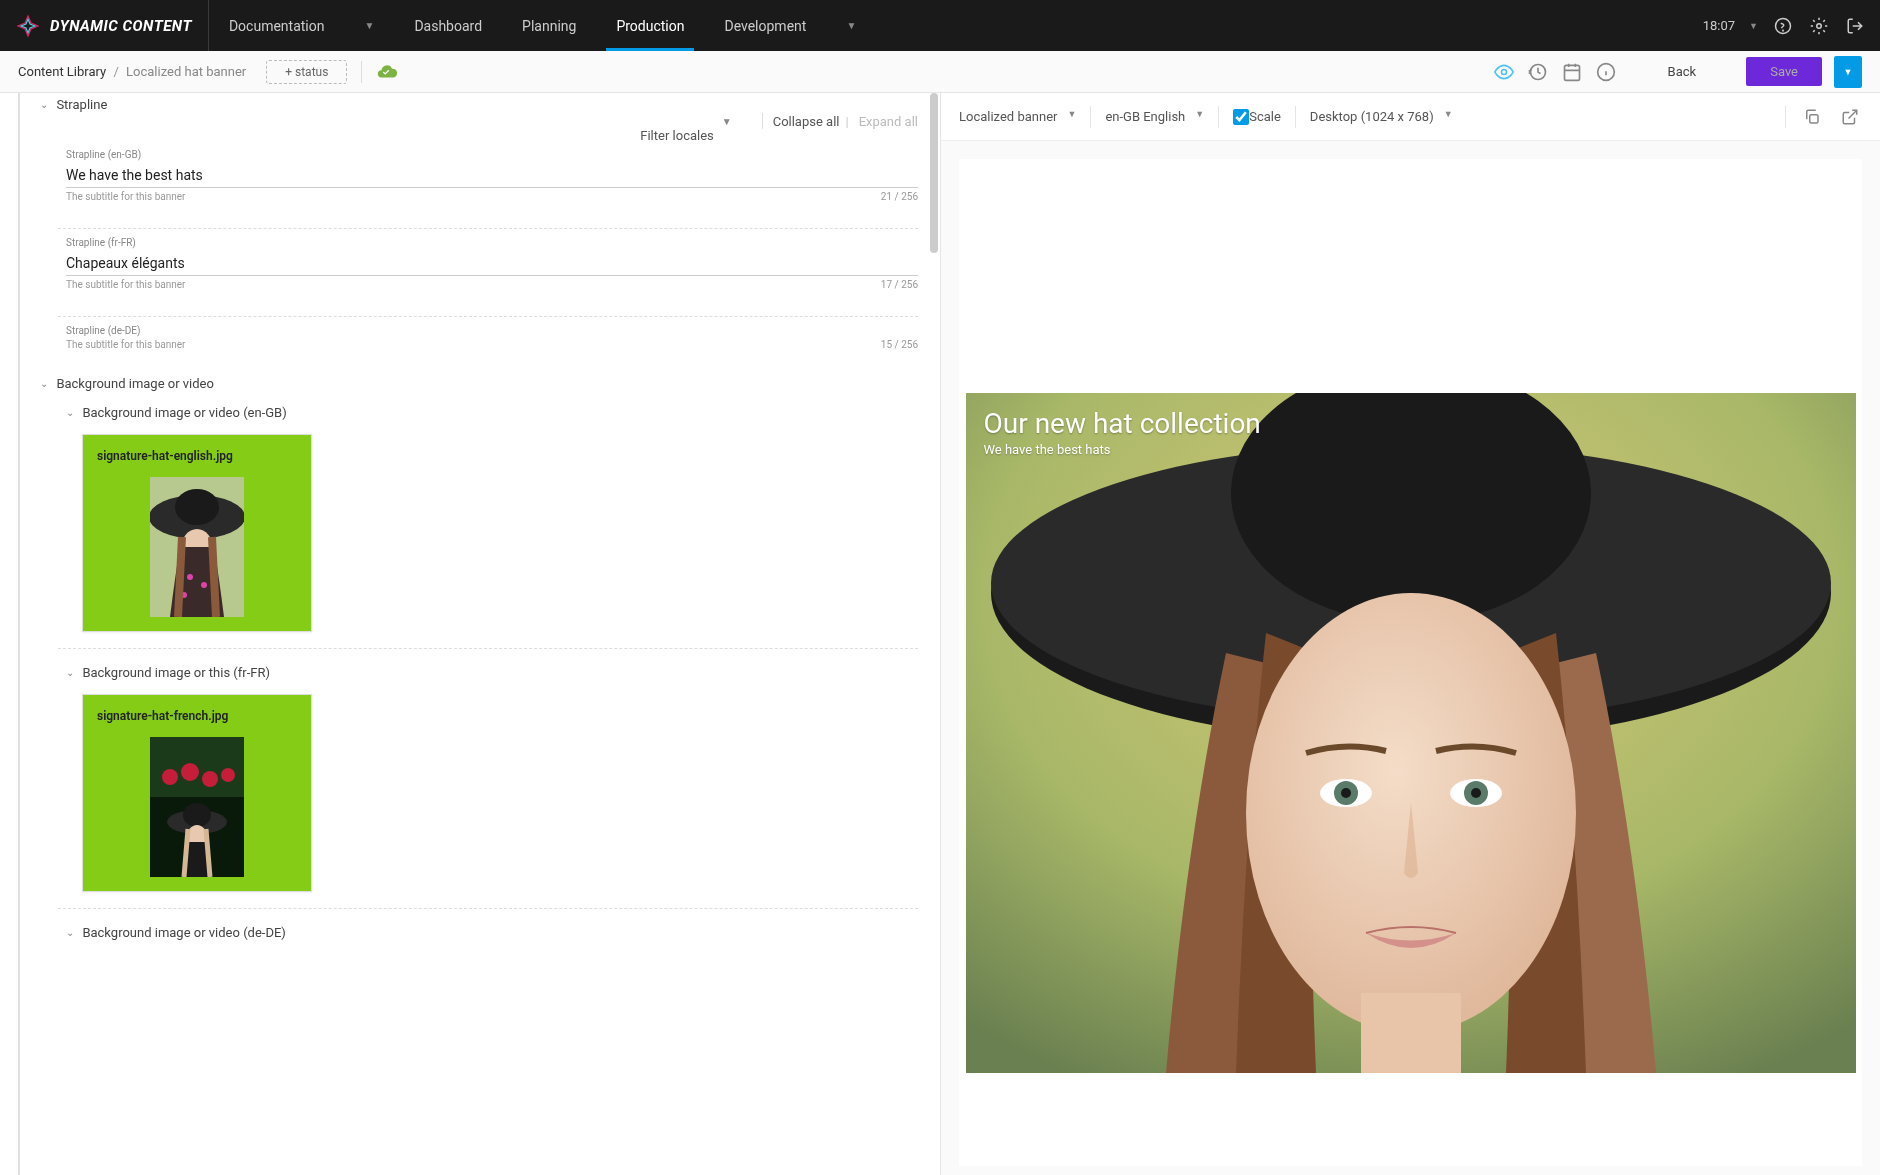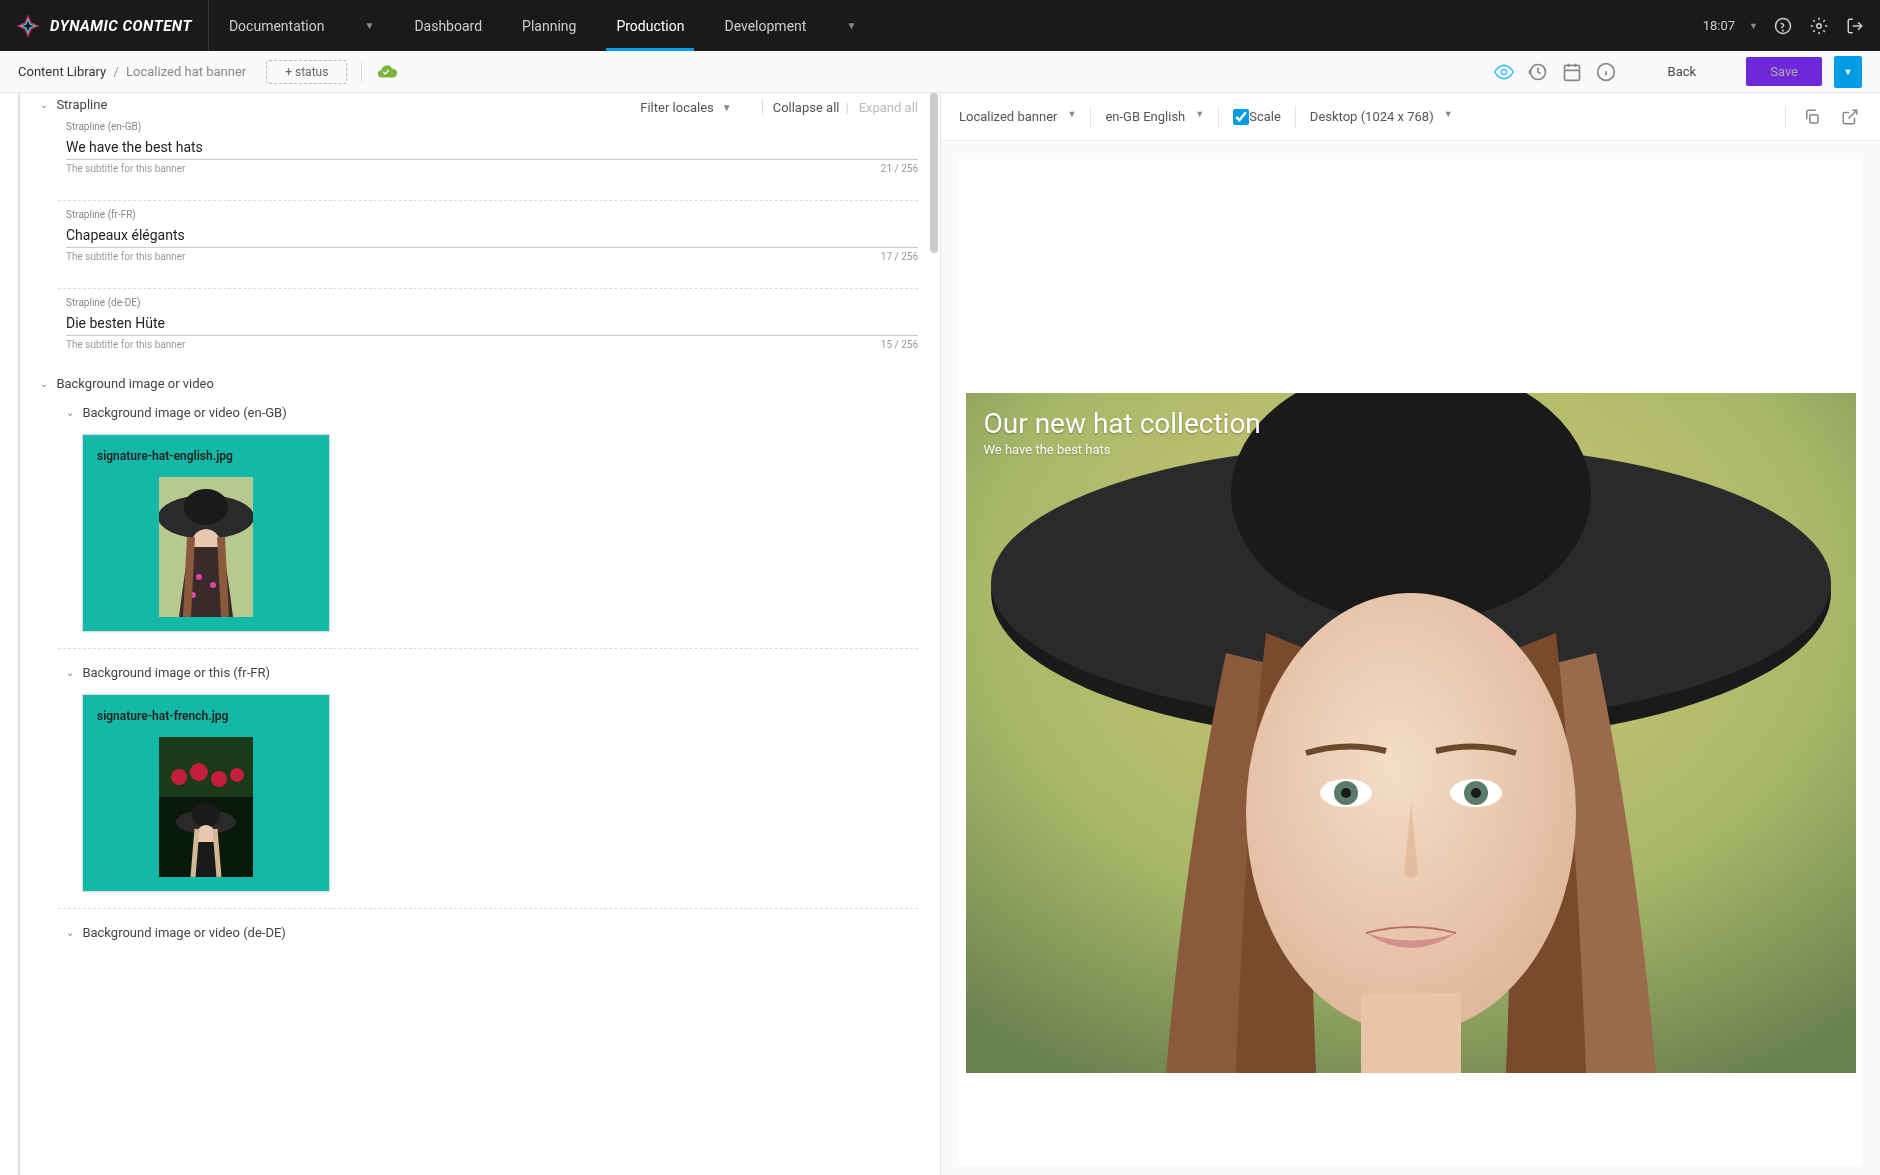--- a/index.html
+++ b/index.html
@@ -35,40 +35,40 @@
 .save-dd { width: 28px; height: 32px; background: #039be5; color: #fff; border: none; border-radius: 2px; margin-left: 2px; cursor: pointer; display: flex; align-items: center; justify-content: center; }
 
 
 .main { display: flex; height: calc(100% - 84px); }
 .left-panel { width: 940px; height: 100%; overflow-y: auto; position: relative; padding-left: 18px; }
 .left-panel::before { content: ""; position: absolute; left: 18px; top: 0; bottom: 0; width: 2px; background: #e0e0e0; }
 .right-panel { flex: 1; height: 100%; border-left: 1px solid #e5e5e5; display: flex; flex-direction: column; }
 
 
 .filter-row { display: flex; align-items: center; padding: 6px 22px 6px 0; font-size: 13px; }
-.filter-label { margin-left: auto; color: #555; margin-right: 8px; }
+.filter-label { margin-left: auto; color: #555; margin-right: 8px; margin-top: 29px; }
 .filter-dd { color: #888; font-size: 10px; margin-right: 20px; }
 .filter-divider { width: 1px; height: 16px; background: #ddd; margin: 0 10px; }
 .collapse-all { color: #555; cursor: pointer; }
 .expand-all { color: #bbb; margin-left: 4px; cursor: pointer; }
 .sep-pipe { color: #ccc; margin: 0 6px; }
 
 .section-header { display: flex; align-items: center; padding: 8px 0 6px 22px; font-size: 13px; color: #444; cursor: pointer; }
 .section-header .exp { font-size: 10px; color: #888; margin-right: 8px; }
 
 .field-block { padding: 0 22px 4px 48px; }
 .field-label { font-size: 10px; color: #888; margin-bottom: 3px; }
 .field-input { width: 100%; border: none; border-bottom: 1px solid #ccc; font-size: 14px; padding: 4px 0; color: #222; background: transparent; outline: none; }
 .field-help { display: flex; justify-content: space-between; font-size: 10px; color: #999; margin-top: 3px; margin-bottom: 14px; }
 .dotted-sep { border-top: 1px dashed #ddd; margin: 8px 22px 8px 40px; }
 
 .sub-section-header { display: flex; align-items: center; padding: 8px 0 8px 48px; font-size: 13px; color: #444; cursor: pointer; }
 .sub-section-header .exp { font-size: 10px; color: #888; margin-right: 8px; }
 
-.media-card { margin: 6px 0 16px 64px; width: 248px; border: 1px solid #ddd; background: #14b8a6; box-shadow: 0 1px 2px rgba(0,0,0,0.06); padding: 14px; }
+.media-card { margin: 6px 0 16px 64px; width: 230px; border: 1px solid #ddd; background: #84cc16; box-shadow: 0 1px 2px rgba(0,0,0,0.06); padding: 14px; }
 .media-filename { font-size: 12px; font-weight: 600; color: #222; margin-bottom: 14px; }
 .media-thumb { width: 94px; height: 140px; margin: 0 auto; display: block; background: #888; }
 
 
 .strapline-hdr { display: flex; align-items: center; padding: 4px 0 2px 22px; font-size: 13px; color: #444; }
 .strapline-hdr .exp { font-size: 10px; color: #888; margin-right: 8px; }
 
 
 .preview-toolbar { height: 48px; border-bottom: 1px solid #eee; display: flex; align-items: center; padding: 0 18px; font-size: 13px; color: #555; gap: 14px; }
 .tb-select { display: flex; align-items: flex-start; cursor: pointer; }
@@ -222,21 +222,20 @@
       <div class="field-label">Strapline (fr-FR)</div>
       <input class="field-input" value="Chapeaux élégants" style="">
       <div class="field-help">
           <span>The subtitle for this banner</span>
           <span>17 / 256</span>
         </div>
     </div>
     <div class="dotted-sep"></div>
     <div class="field-block">
       <div class="field-label">Strapline (de-DE)</div>
-      <input class="field-input" value="Die besten Hüte" style="">
       <div class="field-help">
           <span>The subtitle for this banner</span>
           <span>15 / 256</span>
         </div>
     </div>
 
     <div class="section-header">
       <span class="exp">⌄</span>
       <span>Background image or video</span>
     </div>

